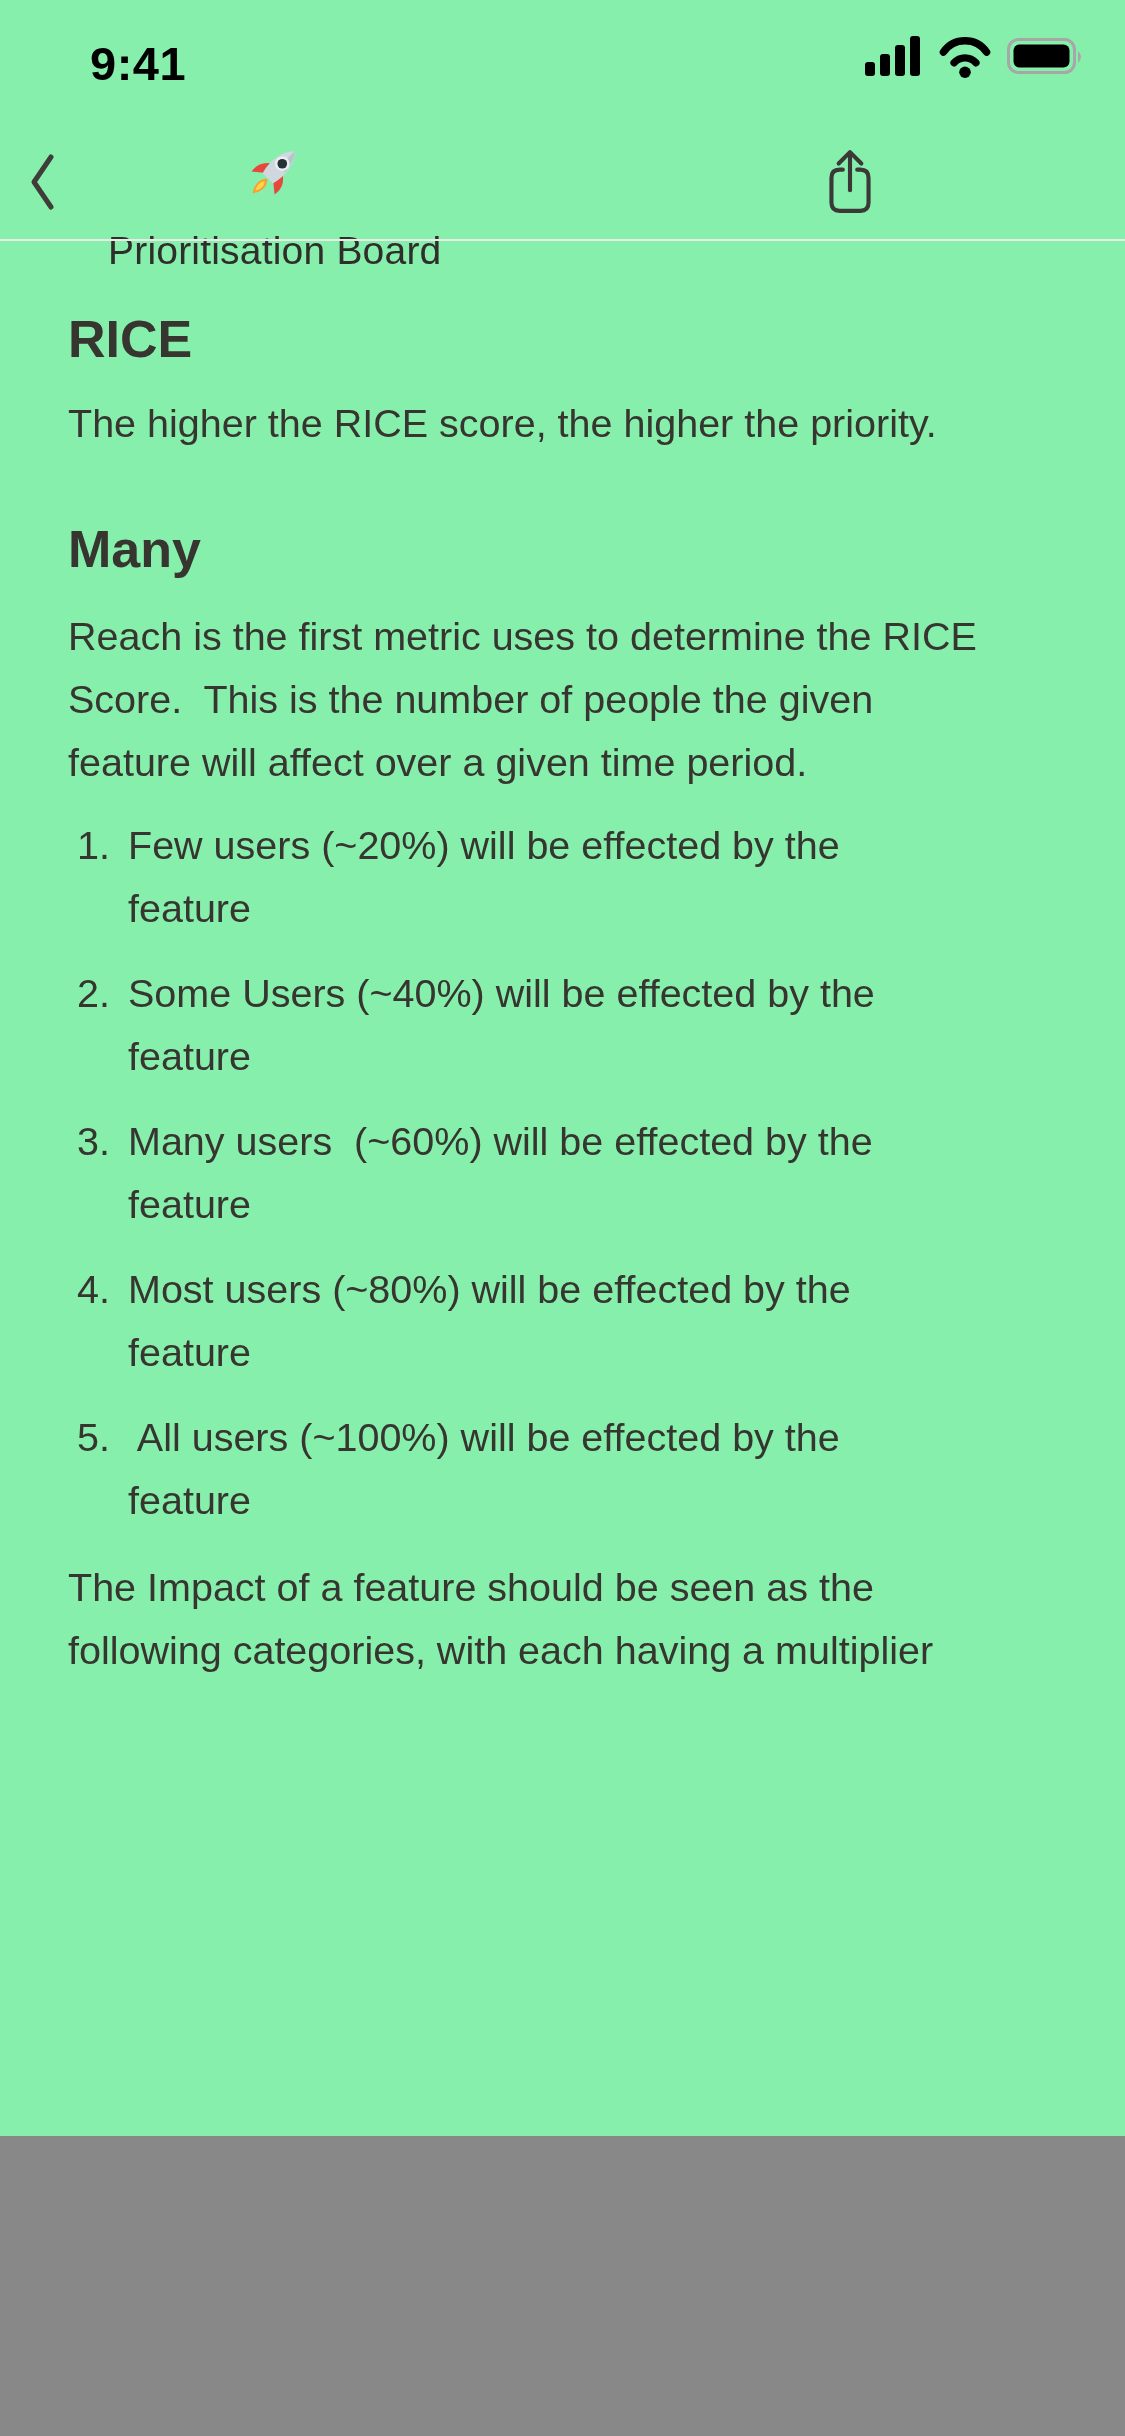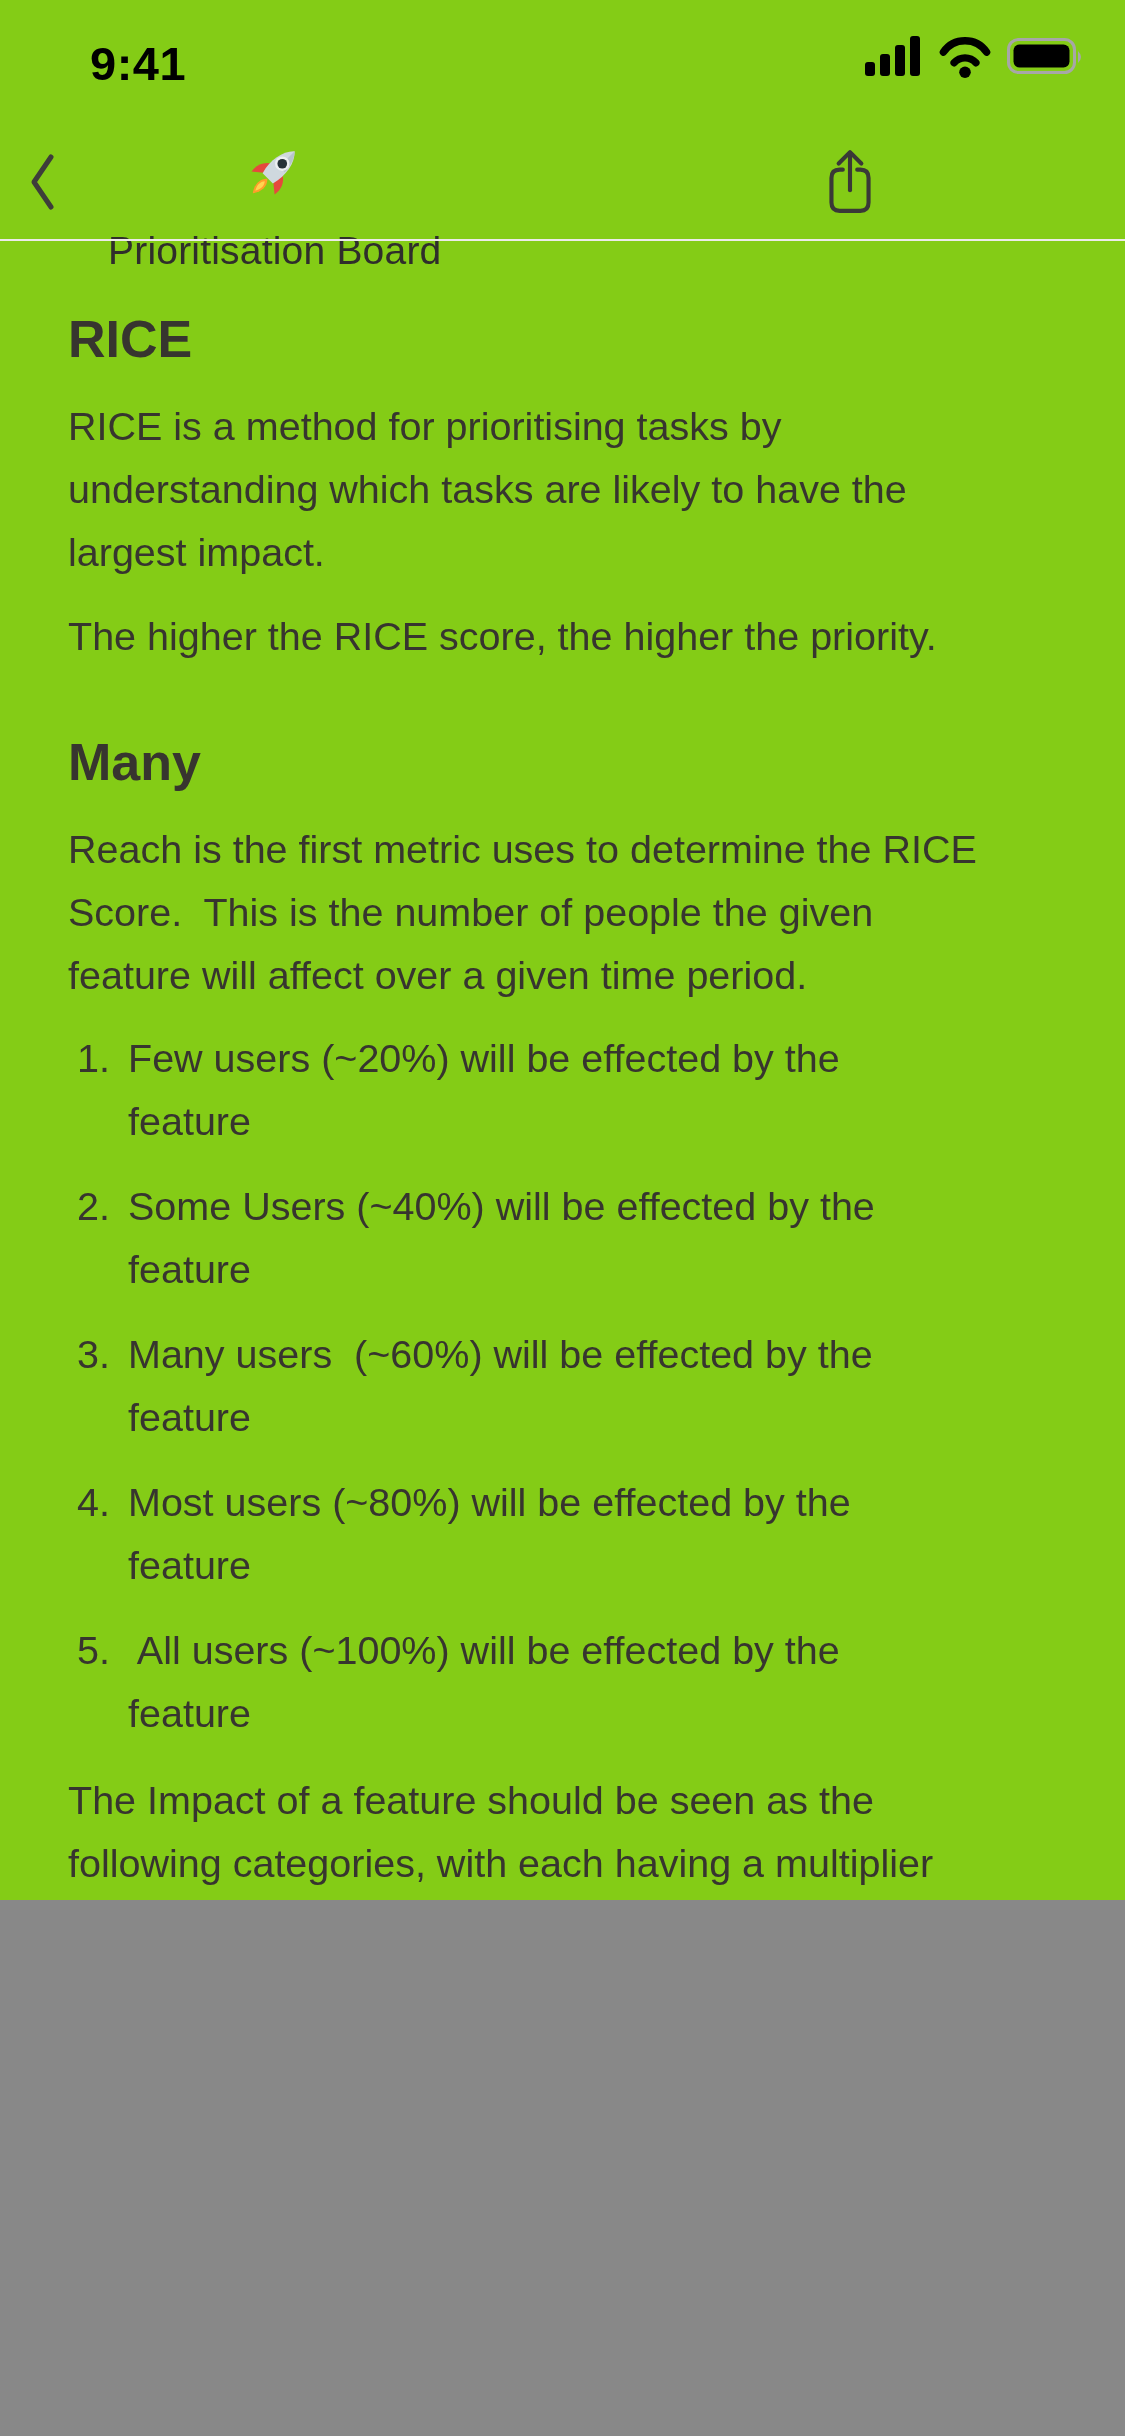--- a/index.html
+++ b/index.html
@@ -1,18 +1,18 @@
 <!DOCTYPE html>
 <html><head>
 <meta charset="utf-8">
 <style>
   html,body { margin:0; padding:0; background:#888; }
   .screen {
-    position:relative; width:1125px; height:1900px; margin:0 auto;
-    background:#84cc16; overflow:hidden;
+    position:relative; width:1125px; height:2136px; margin:0 auto;
+    background:#86efac; overflow:hidden;
     font-family:"Liberation Sans","DejaVu Sans",sans-serif;
     color:#37352f;
   }
   
   .status-time {
     position:absolute; left:90px; top:36px;
     font-size:47px; font-weight:700; color:#000; letter-spacing:0.5px;
   }
   .status-icons { position:absolute; right:40px; top:36px; display:flex; align-items:center; gap:14px; }
   
@@ -89,23 +89,20 @@
     <svg width="50" height="68" viewBox="0 0 48 66">
       <path d="M 17 21 H 14 C 8.5 21 6 23.5 6 29 V 53 C 6 58.5 8.5 61 14 61 H 34 C 39.5 61 42 58.5 42 53 V 29 C 42 23.5 39.5 21 34 21 H 31" fill="none" stroke="#3a3937" stroke-width="4" stroke-linecap="round" stroke-linejoin="round"></path>
       <path d="M 24 5 V 41" fill="none" stroke="#3a3937" stroke-width="4" stroke-linecap="round"></path>
       <path d="M 13 15 L 24 4 L 35 15" fill="none" stroke="#3a3937" stroke-width="4" stroke-linecap="round" stroke-linejoin="round"></path>
     </svg>
   </button>
   <div class="nav-divider"></div>
 
   <div class="content">
     <div class="h1">RICE</div>
-    <div class="p first">RICE is a method for prioritising tasks by
-understanding which tasks are likely to have the
-largest impact.</div>
     <div class="p">The higher the RICE score, the higher the priority.</div>
 
     <div class="h2">Many</div>
     <div class="p first">Reach is the first metric uses to determine the RICE
 Score.  This is the number of people the given
 feature will affect over a given time period.</div>
 
     <div class="doc-list">
       <div class="li">
         <span class="li-num">1.</span>

